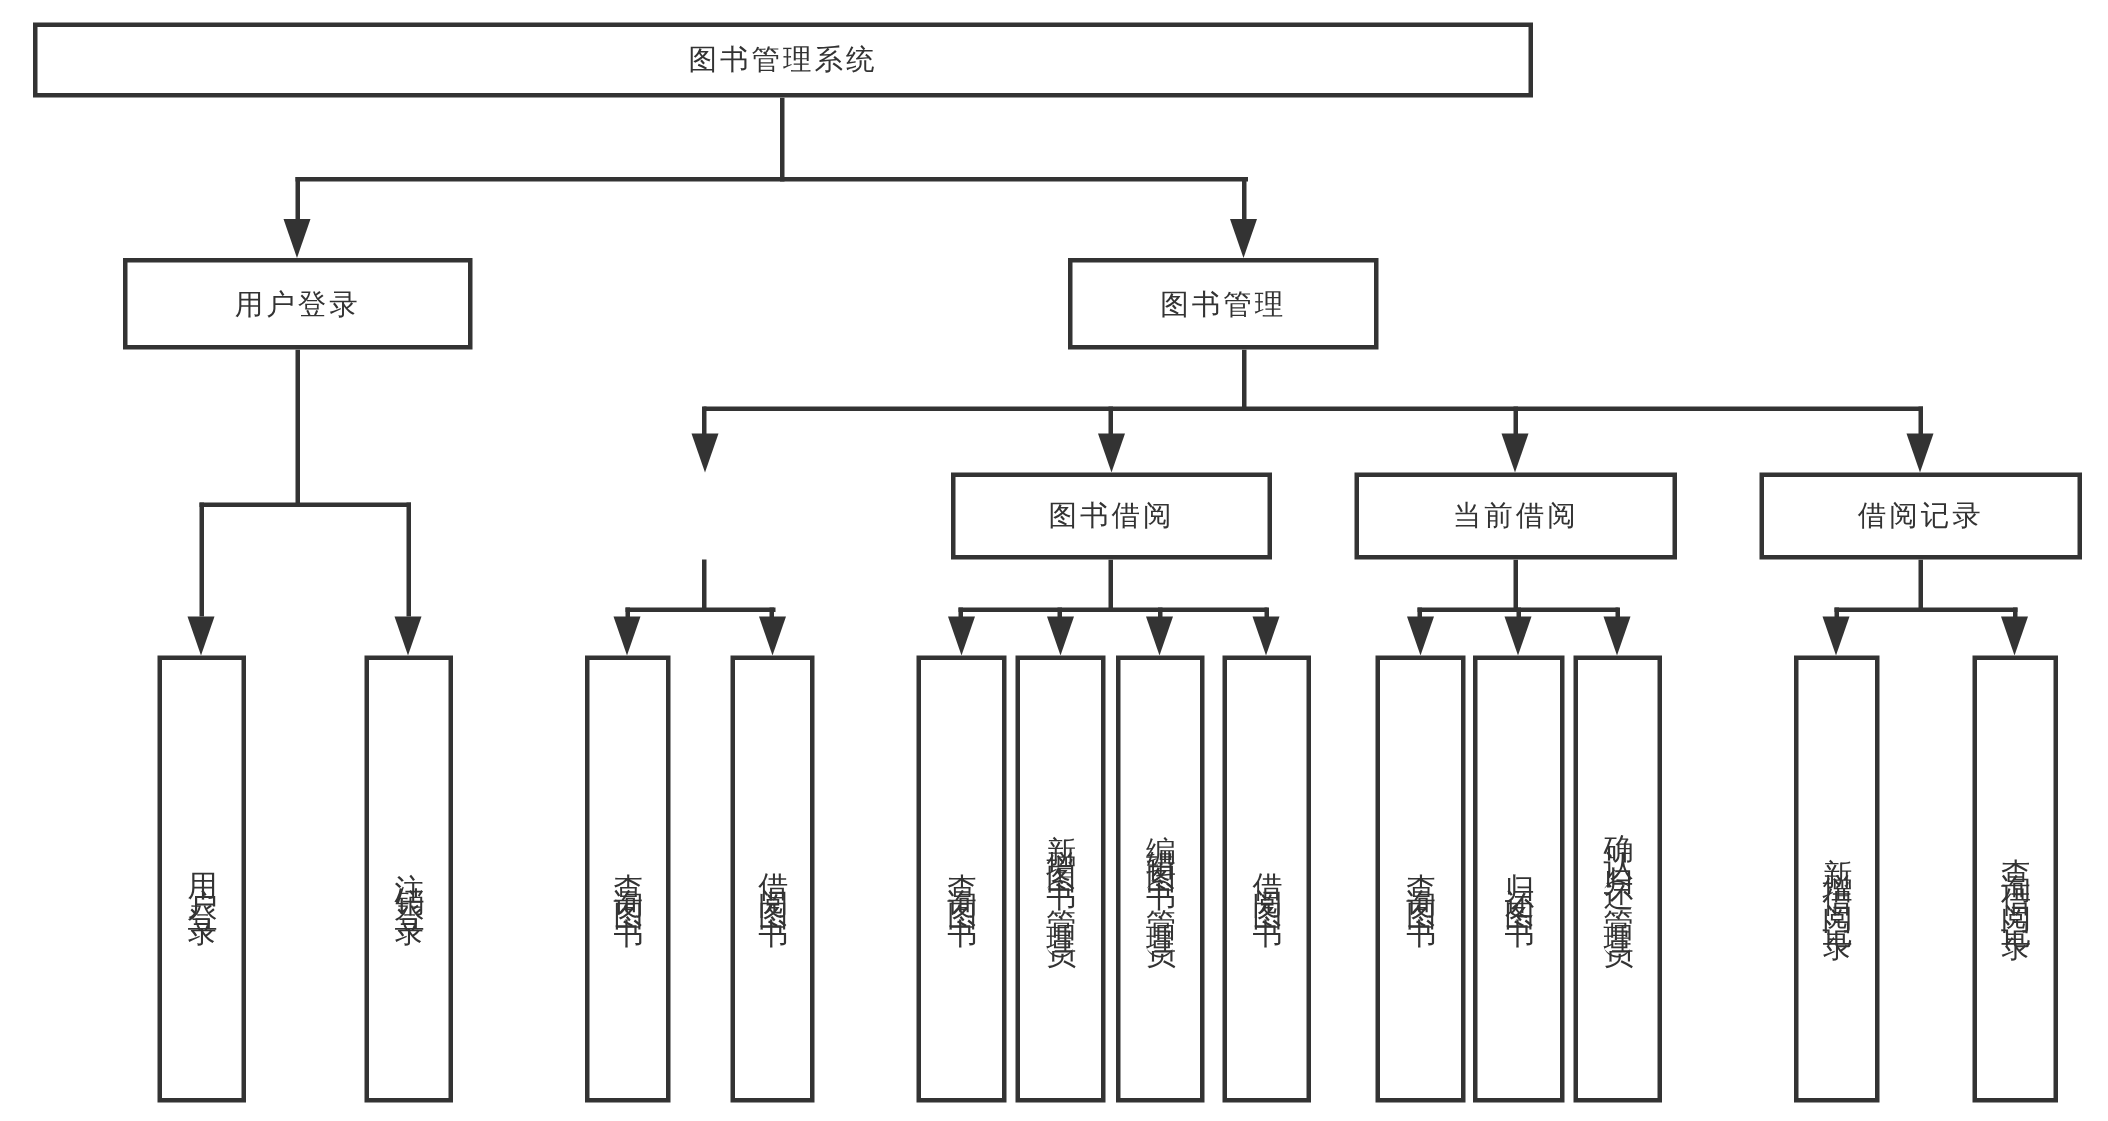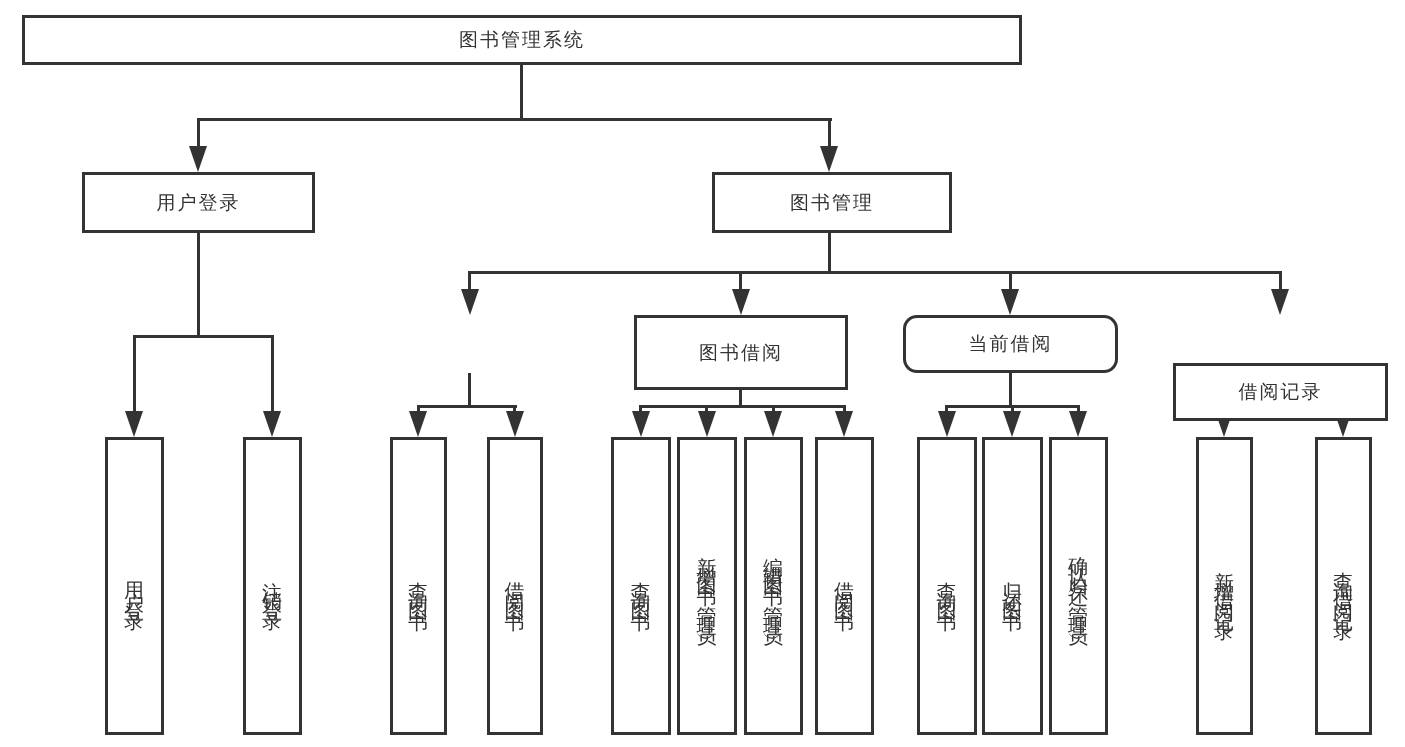--- a/index.html
+++ b/index.html
@@ -57,43 +57,43 @@
   <div class="node" style="left:22px; top:15px; width:1000px; height:50px;">图书管理系统</div>
 
   <div class="vline" style="left:520px; top:65px; height:56px;"></div>
   <div class="hline" style="left:197px; top:118px; width:635px;"></div>
   <div class="vline" style="left:197px; top:118px; height:30px;"></div>
   <div class="arrow" style="left:189px; top:146px;"></div>
   <div class="vline" style="left:828px; top:118px; height:30px;"></div>
   <div class="arrow" style="left:820px; top:146px;"></div>
 
   <div class="node" style="left:82px; top:172px; width:233px; height:61px;">用户登录</div>
-  <div class="node" style="left:712px; top:172px; width:240px; height:61px;font-family:Liberation Serif, serif;">图书管理</div>
+  <div class="node" style="left:712px; top:172px; width:207px; height:61px;font-family:Liberation Serif, serif;">图书管理</div>
 
   <div class="vline" style="left:197px; top:233px; height:105px;"></div>
   <div class="hline" style="left:133px; top:335px; width:141px;"></div>
   <div class="vline" style="left:133px; top:335px; height:76px;"></div>
   <div class="arrow" style="left:125px; top:411px;"></div>
   <div class="vline" style="left:271px; top:335px; height:76px;"></div>
   <div class="arrow" style="left:263px; top:411px;"></div>
 
   <div class="vline" style="left:828px; top:233px; height:41px;"></div>
   <div class="hline" style="left:469px; top:271px; width:813px;"></div>
   <div class="vline" style="left:468px; top:271px; height:20px;"></div>
   <div class="arrow" style="left:461px; top:289px;"></div>
   <div class="vline" style="left:739px; top:271px; height:20px;"></div>
   <div class="arrow" style="left:732px; top:289px;"></div>
   <div class="vline" style="left:1009px; top:271px; height:20px;"></div>
   <div class="arrow" style="left:1001px; top:289px;"></div>
   <div class="vline" style="left:1279px; top:271px; height:20px;"></div>
   <div class="arrow" style="left:1271px; top:289px;"></div>
 
-  <div class="node" style="left:634px; top:315px; width:214px; height:75px;">图书借阅</div>
-  <div class="node" style="left:903px; top:315px; width:215px; height:58px;border-radius:14px;">当前借阅</div>
-  <div class="node" style="left:1173px; top:315px; width:215px; height:58px;margin-top:48px;">借阅记录</div>
+  <div class="node" style="left:634px; top:315px; width:214px; height:58px;">图书借阅</div>
+  <div class="node" style="left:903px; top:315px; width:215px; height:58px;">当前借阅</div>
+  <div class="node" style="left:1173px; top:315px; width:215px; height:58px;">借阅记录</div>
 
   <div class="vline" style="left:468px; top:373px; height:35px;"></div>
   <div class="hline" style="left:417px; top:405px; width:100px;"></div>
   <div class="vline" style="left:417px; top:405px; height:8px;"></div>
   <div class="arrow" style="left:409px; top:411px;"></div>
   <div class="vline" style="left:513px; top:405px; height:8px;"></div>
   <div class="arrow" style="left:506px; top:411px;"></div>
 
   <div class="vline" style="left:739px; top:373px; height:35px;"></div>
   <div class="hline" style="left:639px; top:405px; width:206px;"></div>

